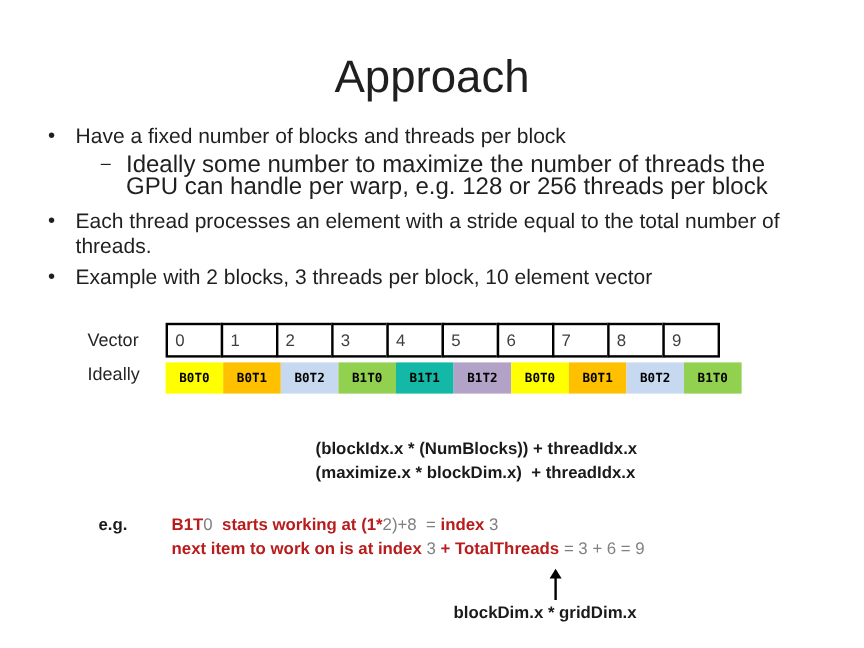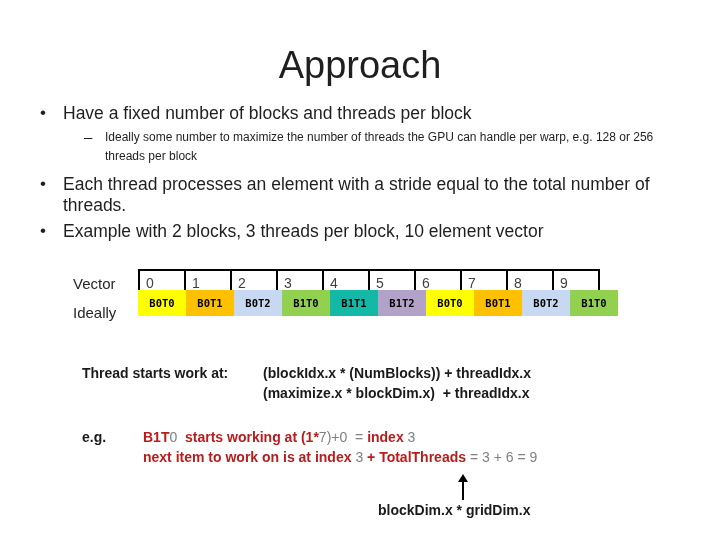--- a/index.html
+++ b/index.html
@@ -12,34 +12,34 @@
     font-size:38px;font-weight:400;color:#1f1f1f;letter-spacing:0px;
   }
   .bullet-row{position:absolute;display:flex;}
   .b1{top:103px;left:40px;}
   .b2{top:174px;left:40px;}
   .b3{top:221px;left:40px;}
   .marker{width:23px;font-size:17px;flex:none;}
   .btext{font-size:17.5px;line-height:21px;width:600px;}
   .sub{top:128px;left:84px;}
   .sub .marker{width:21px;font-size:15px;}
-  .sub .btext{font-size:12px;line-height:19px;width:575px;}
+  .sub .btext{font-size:20px;line-height:19px;width:575px;}
 
   
   .row-label{position:absolute;font-size:15px;color:#262626;}
   .lbl-vector{top:275px;left:73px;}
   .lbl-thread{top:304px;left:73px;}
   .vrow{position:absolute;top:269px;left:138px;display:flex;}
   .vcell{
     box-sizing:border-box;width:48px;height:29px;border:2px solid #000;
     margin-left:-2px;background:#fff;font-size:14px;color:#3f3f3f;
     padding:4px 0 0 6px;
   }
   .vcell:first-child{margin-left:0;}
-  .trow{position:absolute;top:290px;left:138px;display:flex;}
+  .trow{position:absolute;top:302px;left:138px;display:flex;}
   .tcell{
     box-sizing:border-box;width:48px;height:26px;line-height:26px;text-align:center;
     font-family:"DejaVu Sans Mono",monospace;font-size:10.5px;font-weight:700;color:#000;
   }
 
   
   .bold-line{position:absolute;font-size:14px;font-weight:700;color:#1a1a1a;white-space:pre;}
   .lead{top:365px;left:82px;}
   .f1{top:365px;left:263px;}
   .f2{top:385px;left:263px;}
@@ -110,27 +110,26 @@
     <div class="tcell" style="background: rgb(198, 217, 240);">B0T2</div>
     <div class="tcell" style="background: rgb(146, 208, 80);">B1T0</div>
     <div class="tcell" style="background: #14b8a6;">B1T1</div>
     <div class="tcell" style="background: rgb(178, 162, 199);">B1T2</div>
     <div class="tcell" style="background: rgb(255, 255, 0);">B0T0</div>
     <div class="tcell" style="background: rgb(255, 192, 0);">B0T1</div>
     <div class="tcell" style="background: rgb(198, 217, 240);">B0T2</div>
     <div class="tcell" style="background: rgb(146, 208, 80);">B1T0</div>
   </div>
 
-  <div class="bold-line lead">Thread starts work at:</div>
   <div class="bold-line f1">(blockIdx.x * (NumBlocks)) + threadIdx.x</div>
   <div class="bold-line f2">(maximize.x * blockDim.x)  + threadIdx.x</div>
 
   <div class="bold-line eg-label">e.g.</div>
 
-  <div class="bold-line eg1"><span class="t-dark">B1T</span><span class="t-gray">0</span><span class="t-dark">  starts working at (1*</span><span class="t-gray">7)+0</span><span class="t-gray">  = </span><span class="t-dark">index </span><span class="t-gray">3</span></div>
+  <div class="bold-line eg1"><span class="t-dark">B1T</span><span class="t-gray">0</span><span class="t-dark">  starts working at (1*</span><span class="t-gray">2)+8</span><span class="t-gray">  = </span><span class="t-dark">index </span><span class="t-gray">3</span></div>
 
   <div class="bold-line eg2"><span class="t-dark">next item to work on is at index </span><span class="t-gray">3</span><span class="t-dark"> + </span><span class="t-dark">TotalThreads</span><span class="t-gray"> = 3 + 6 = 9</span></div>
 
   <div class="arrow">
     <div class="head"></div>
     <div class="stem"></div>
   </div>
 
   <div class="bold-line note">blockDim.x * gridDim.x</div>
 

